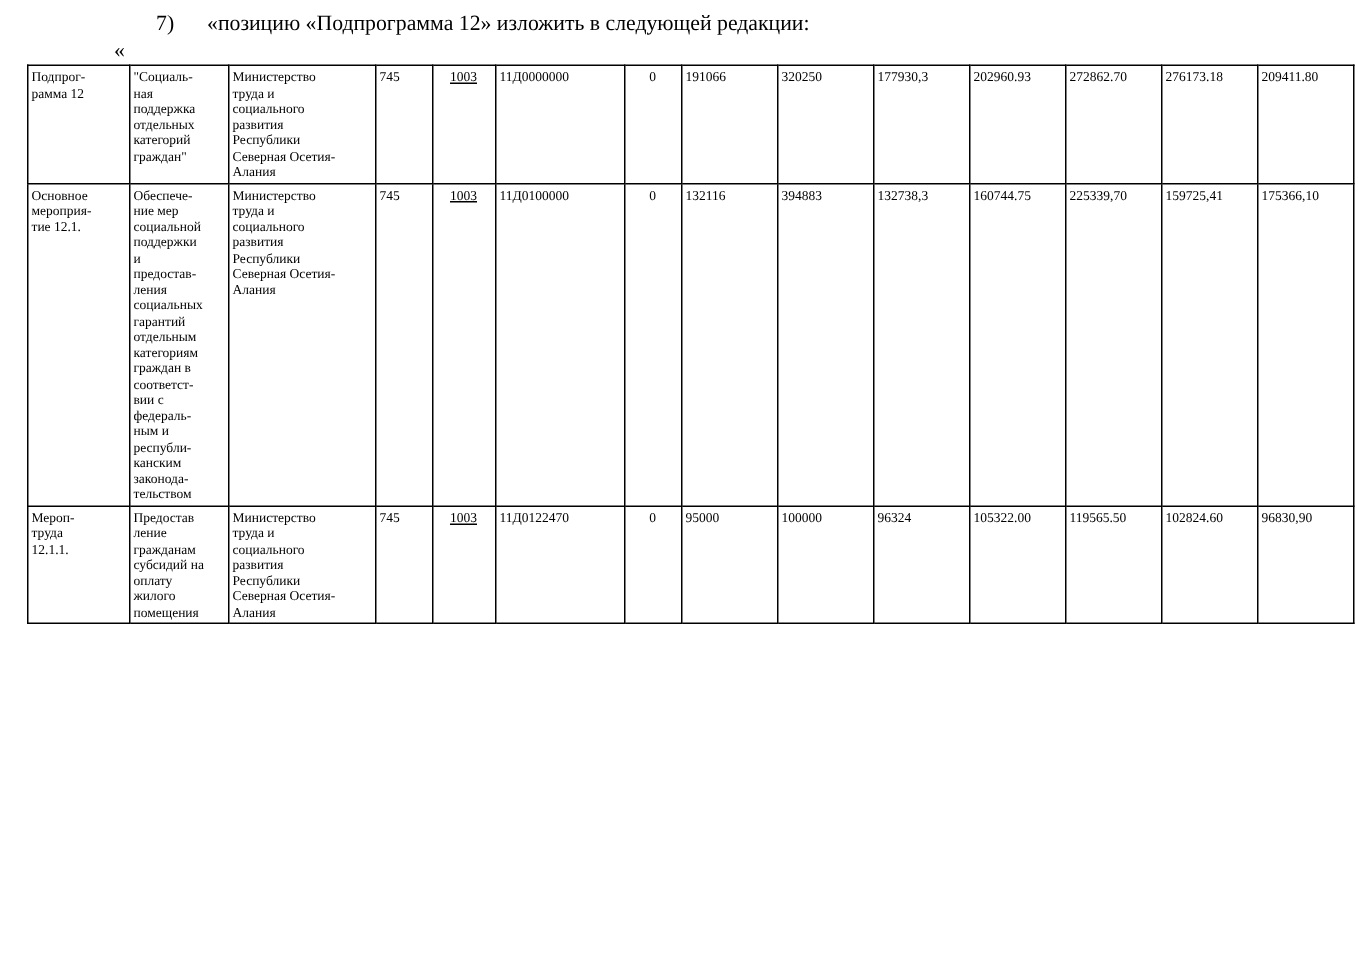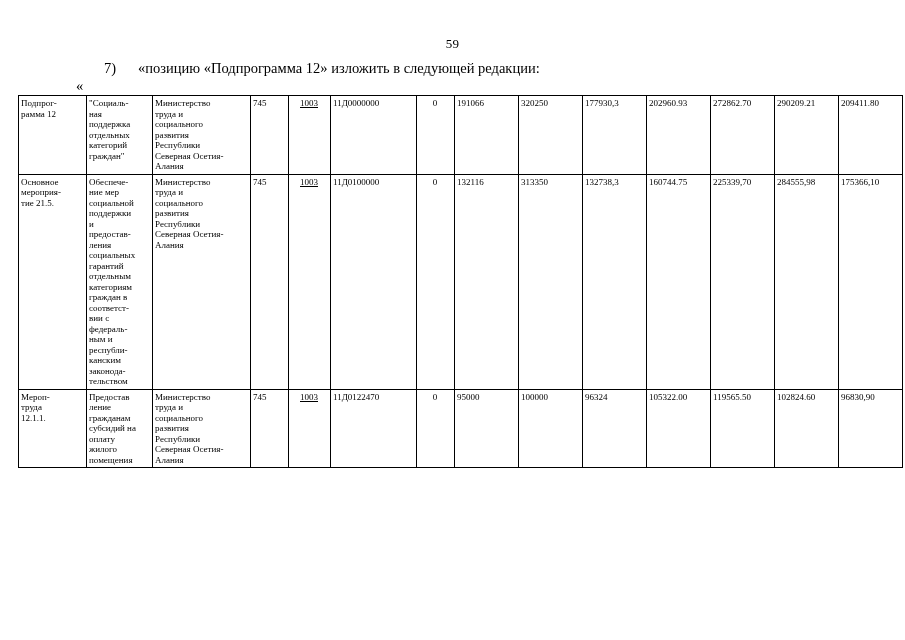--- a/index.html
+++ b/index.html
@@ -71,21 +71,20 @@
   td.c-code2 { width: 36px; text-align: center; text-decoration: underline; }
   td.c-target { width: 80px; }
   td.c-zero { width: 32px; text-align: center; }
   td.c-num { width: 58px; text-align: left; }
 </style>
 </head>
 <body>
 
 <div class="page">
 
-  <div class="page-number">59</div>
 
   <div class="intro">
     <span class="num">7)</span><span>«позицию «Подпрограмма 12» изложить в следующей редакции:</span>
   </div>
 
   <div class="quote-open">«</div>
 
   <div class="table-wrap">
     <table class="doc">
       <tbody>
@@ -108,29 +107,29 @@
 Алания</td>
           <td class="c-code1">745</td>
           <td class="c-code2">1003</td>
           <td class="c-target">11Д0000000</td>
           <td class="c-zero">0</td>
           <td class="c-num">191066</td>
           <td class="c-num">320250</td>
           <td class="c-num">177930,3</td>
           <td class="c-num">202960.93</td>
           <td class="c-num">272862.70</td>
-          <td class="c-num">290209.21</td>
+          <td class="c-num">276173.18</td>
           <td class="c-num">209411.80</td>
 
         </tr>
 
         <tr>
           <td class="c-name" style="white-space:pre-line">Основное
 мероприя-
-тие 21.5.</td>
+тие 12.1.</td>
           <td class="c-desc" style="white-space:pre-line">Обеспече-
 ние мер
 социальной
 поддержки
 и
 предостав-
 ления
 социальных
 гарантий
 отдельным
@@ -149,25 +148,25 @@
 социального
 развития
 Республики
 Северная Осетия-
 Алания</td>
           <td class="c-code1">745</td>
           <td class="c-code2">1003</td>
           <td class="c-target">11Д0100000</td>
           <td class="c-zero">0</td>
           <td class="c-num">132116</td>
-          <td class="c-num">313350</td>
+          <td class="c-num">394883</td>
           <td class="c-num">132738,3</td>
           <td class="c-num">160744.75</td>
           <td class="c-num">225339,70</td>
-          <td class="c-num">284555,98</td>
+          <td class="c-num">159725,41</td>
           <td class="c-num">175366,10</td>
 
         </tr>
 
         <tr>
           <td class="c-name" style="white-space:pre-line">Мероп-
 труда
 12.1.1.</td>
           <td class="c-desc" style="white-space:pre-line">Предостав
 ление

